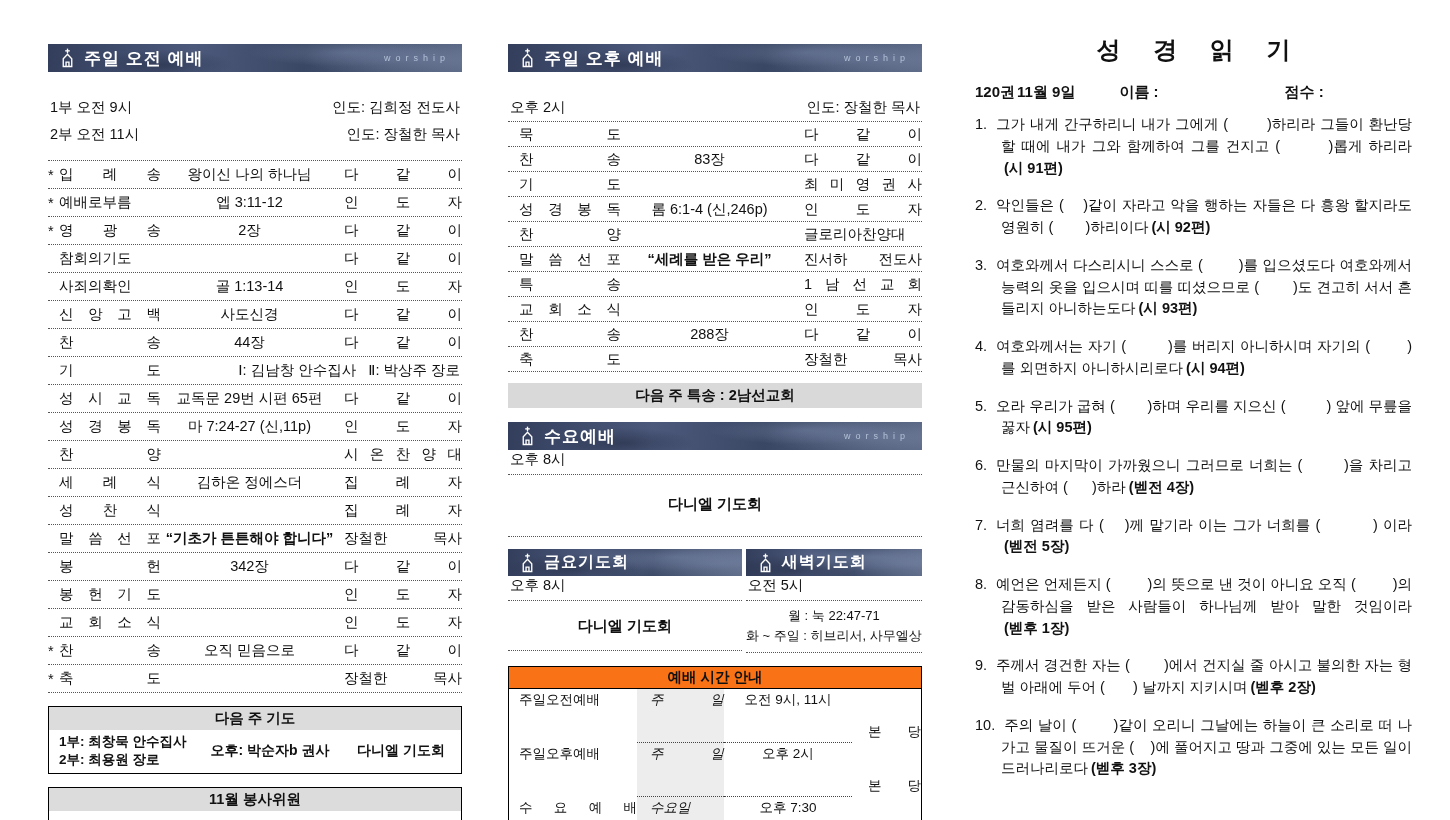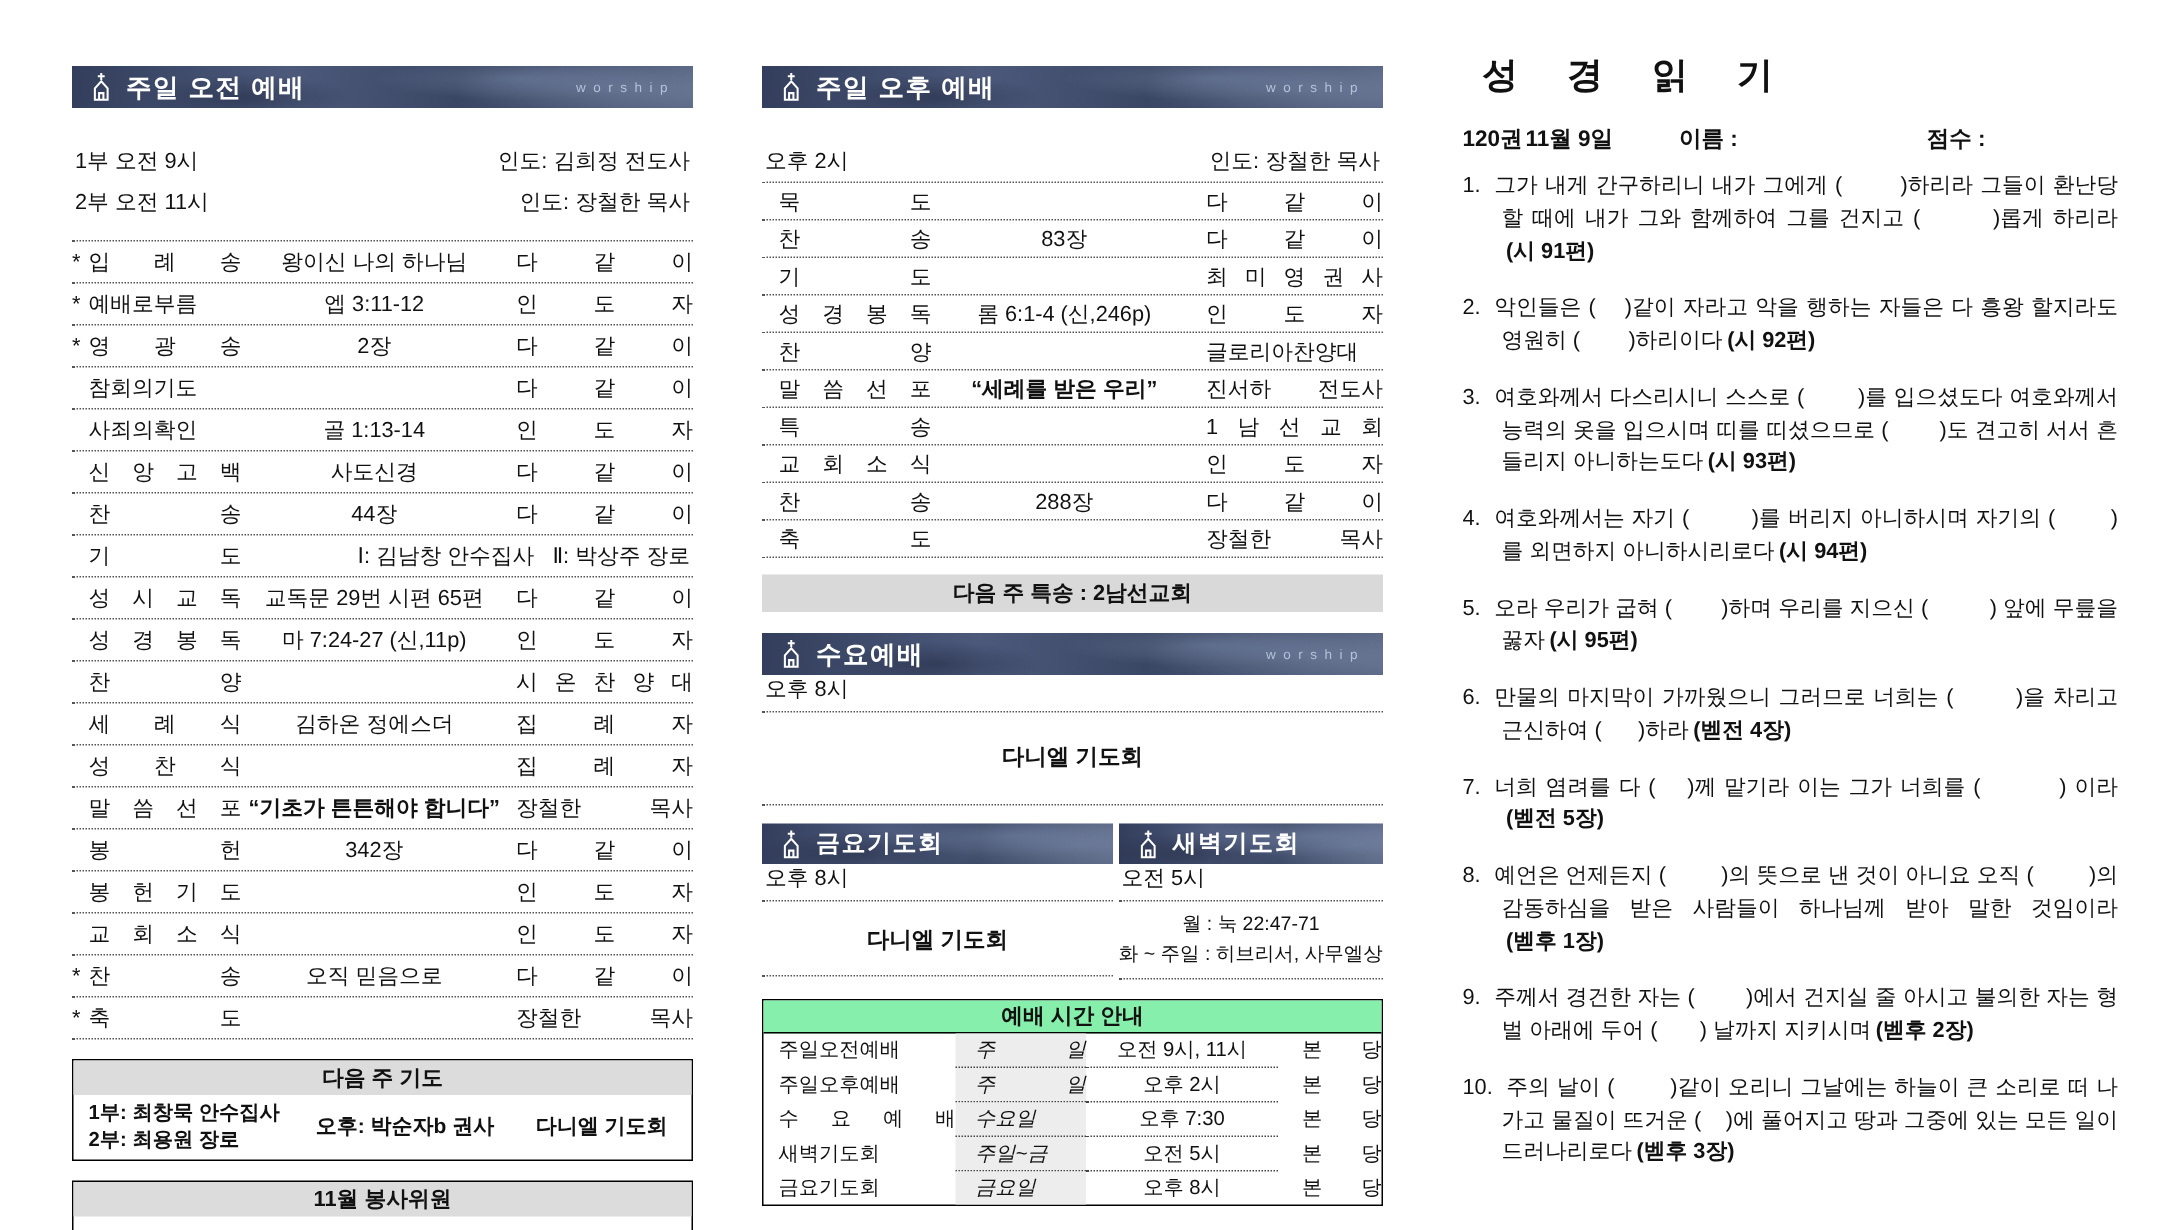--- a/index.html
+++ b/index.html
@@ -66,32 +66,32 @@
   .fd-sub{display:flex;flex-direction:column;}
   .fd-fri{flex:57;}
   .fd-dawn{flex:43;}
   .fd-sub .banner{height:27px;}
   .fd-sub .b-title{font-size:16px;}
   .fri-content{text-align:center;font-weight:bold;font-size:15px;padding:16px 0 14px;border-bottom:1px dotted #555;}
   .dawn-content{text-align:center;font-size:13px;line-height:1.55;padding:5px 0 6px;border-bottom:1px dotted #555;}
 
   
   .sched{border:1.5px solid #000;margin-top:13px;}
-  .sched-header{background:#86efac;text-align:center;font-weight:bold;font-size:14.5px;padding:1px 0;border-bottom:1.5px solid #000;}
+  .sched-header{background:#f97316;text-align:center;font-weight:bold;font-size:14.5px;padding:1px 0;border-bottom:1.5px solid #000;}
   .sched-row{display:flex;align-items:stretch;font-size:13.5px;}
   .sched-row>span{padding:2px 0;}
   .s-name{width:118px;padding-left:10px !important;padding-right:16px;text-align:justify;text-align-last:justify;}
   .s-day{width:74px;background:#ededed;text-align:justify;text-align-last:justify;padding-left:13px !important;padding-right:13px;font-style:italic;}
   .s-time{width:128px;text-align:center;}
-  .s-place{flex:1;padding-left:16px !important;padding-right:14px;text-align:justify;text-align-last:justify;}
+  .s-place{flex:1;padding-left:16px !important;padding-right:14px;text-align:justify;text-align-last:justify;margin-top:32px;}
   .sched-row:not(:last-child) .s-day,
   .sched-row:not(:last-child) .s-time{border-bottom:1px dotted #444;}
 
   
-  .bible-title{font-size:24px;font-weight:bold;letter-spacing:13px;text-align:left;padding-left:13px;}
+  .bible-title{font-size:24px;font-weight:bold;letter-spacing:13px;text-align:center;padding-left:13px;}
   .bible-meta{display:flex;align-items:baseline;font-weight:bold;font-size:15px;margin:17px 0 12px;}
   .bm-vol{}
   .bm-date{margin-left:2px;}
   .bm-name{margin-left:44px;}
   .bm-score{margin-left:126px;}
   .bq{font-size:14.5px;line-height:1.5;text-align:justify;padding-left:26px;text-indent:-26px;margin-bottom:16px;}
   .bq-num{margin-right:9px;}
   .bq-ref{font-weight:bold;white-space:nowrap;margin-left:3px;}
 </style>
 </head>

